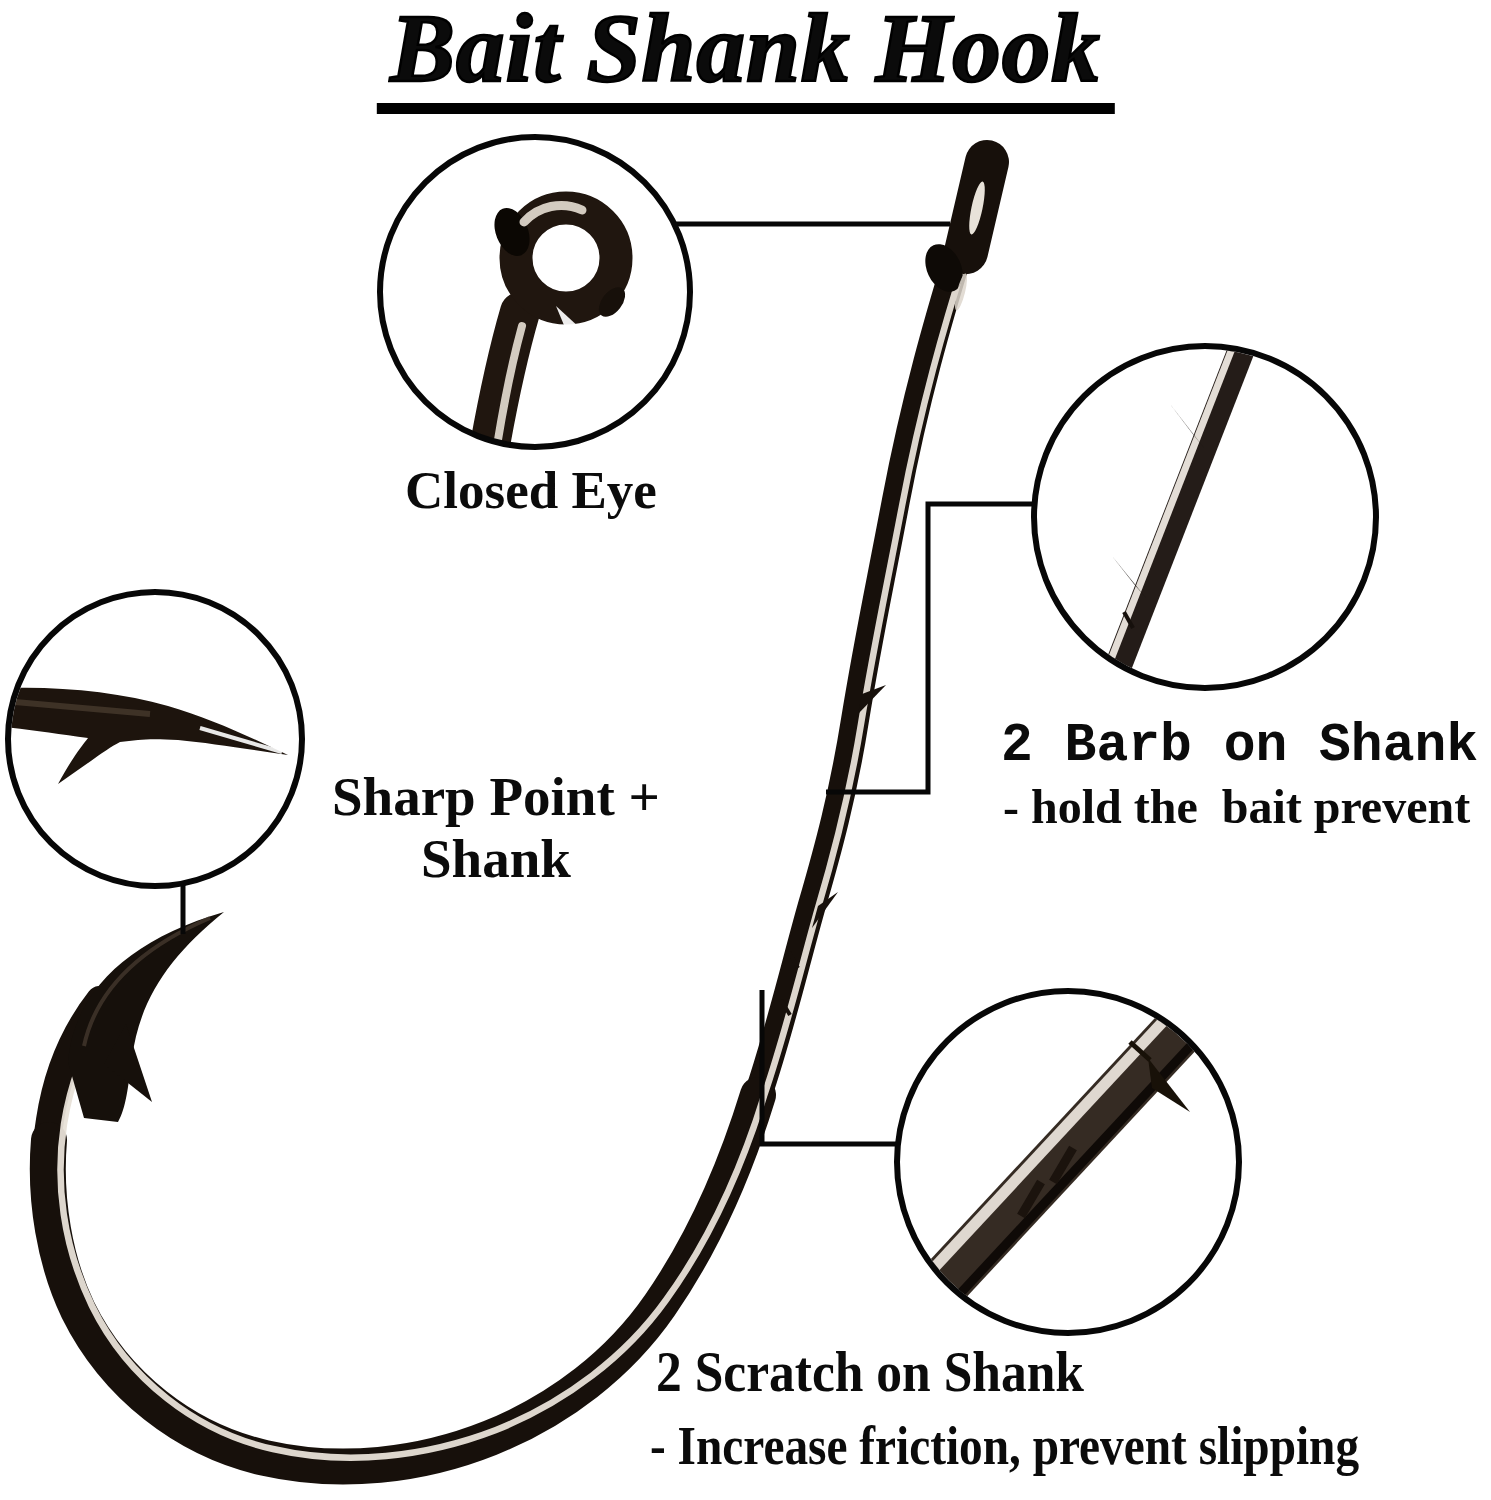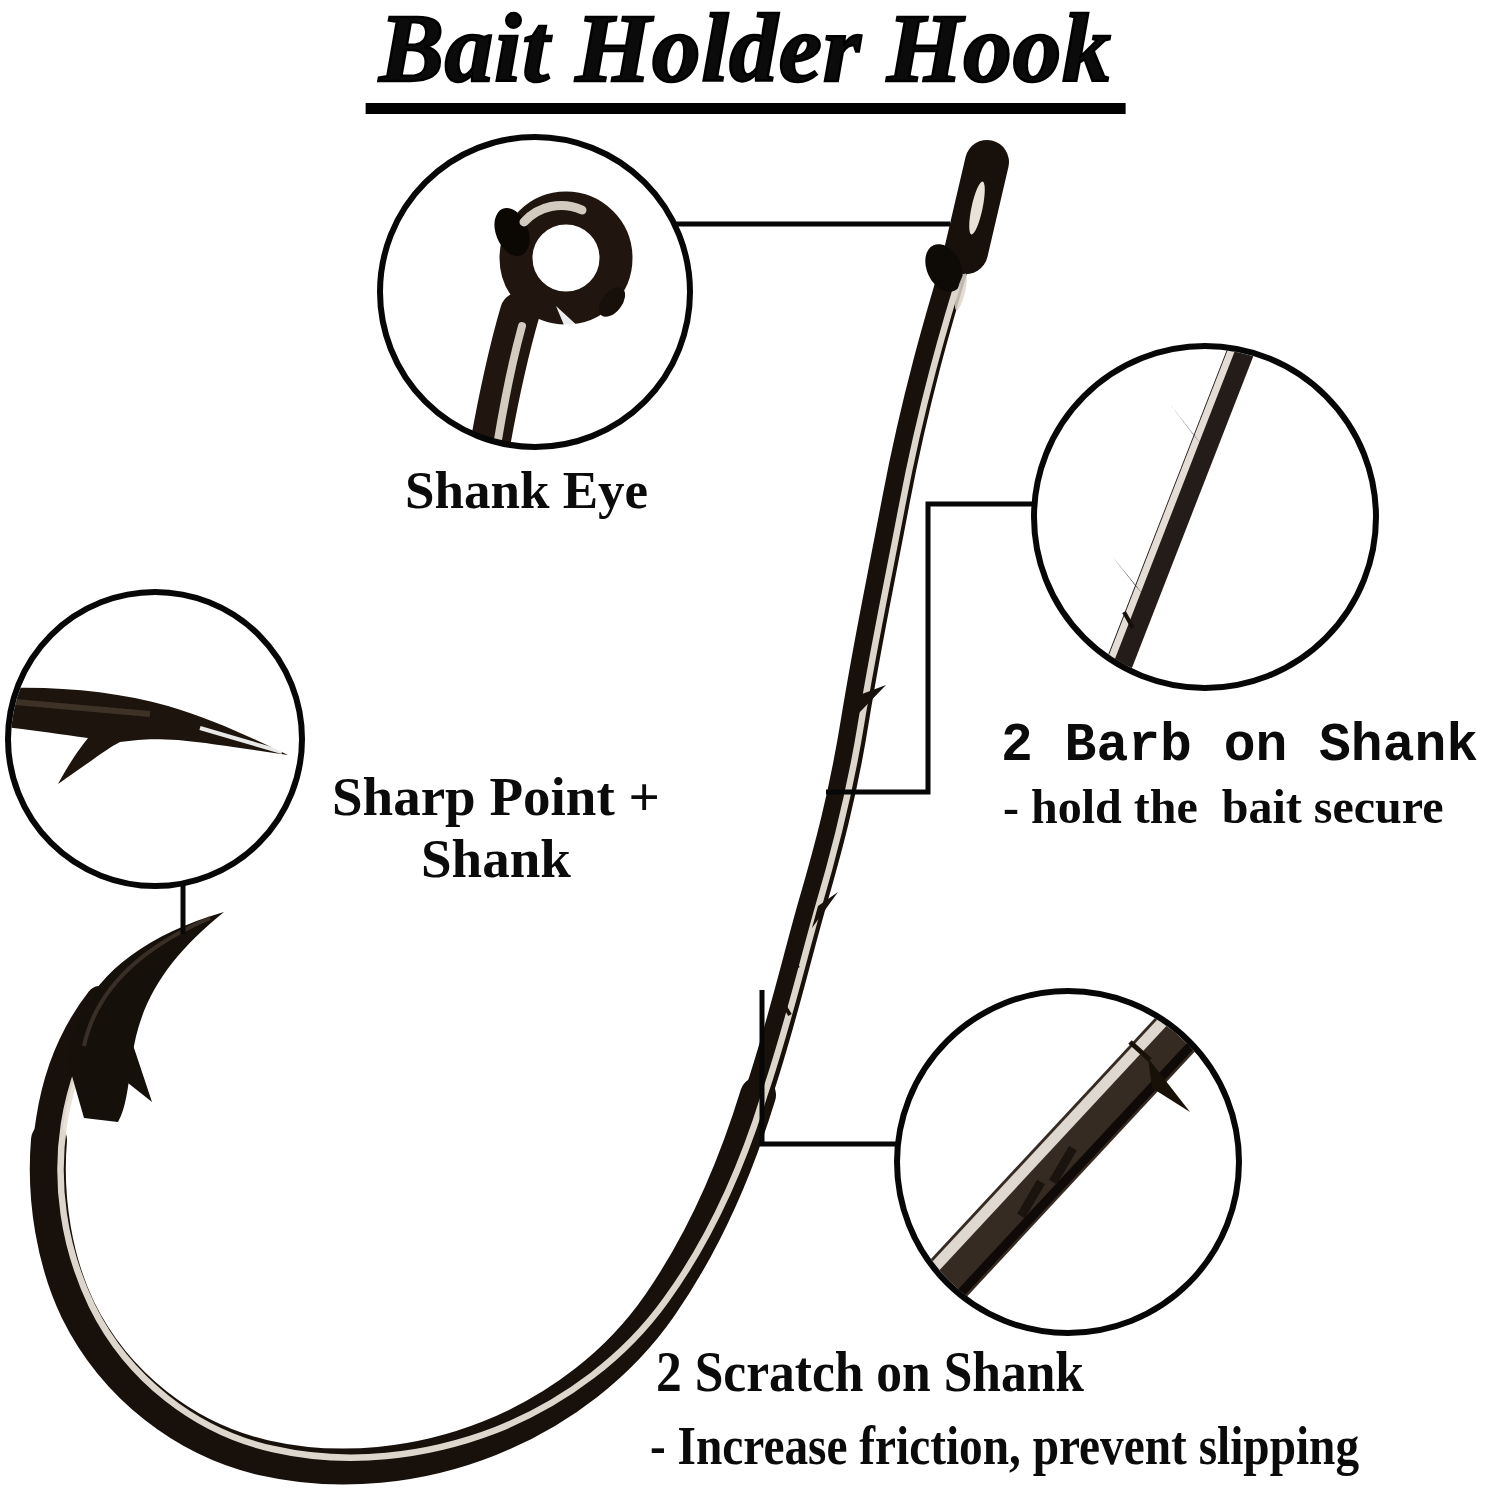--- a/index.html
+++ b/index.html
@@ -147,25 +147,25 @@
         <path d="M 1208 1027 L 944 1311" fill="none" stroke="#0f0a07" stroke-width="9"></path>
         <path d="M 1148 1058 L 1190 1112 L 1152 1088 Z" fill="#181108"></path>
         <path d="M 1130 1042 L 1150 1060" stroke="#181108" stroke-width="5" fill="none"></path>
         <path d="M 1073 1148 L 1053 1182" stroke="#1b130d" stroke-width="9" fill="none"></path>
         <path d="M 1041 1182 L 1021 1216" stroke="#1b130d" stroke-width="9" fill="none"></path>
       </g>
       <circle cx="1068" cy="1162" r="171" fill="none" stroke="#070707" stroke-width="6"></circle>
     </g>
   </svg>
 
-  <div class="lbl title">Bait Holder Hook</div>
+  <div class="lbl title">Bait Shank Hook</div>
 
-  <div class="lbl closed-eye">Shank Eye</div>
+  <div class="lbl closed-eye">Closed Eye</div>
 
   <div class="lbl sharp-point"><span>Sharp Point +</span><br><span>Shank</span></div>
 
   <div class="lbl barb-title">2 Barb on Shank</div>
-  <div class="lbl barb-desc">- hold the  bait secure</div>
+  <div class="lbl barb-desc">- hold the  bait prevent</div>
 
   <div class="lbl scratch-title">2 Scratch on Shank</div>
   <div class="lbl scratch-desc">- Increase friction, prevent slipping</div>
 
 </div>
 
 </body></html>

